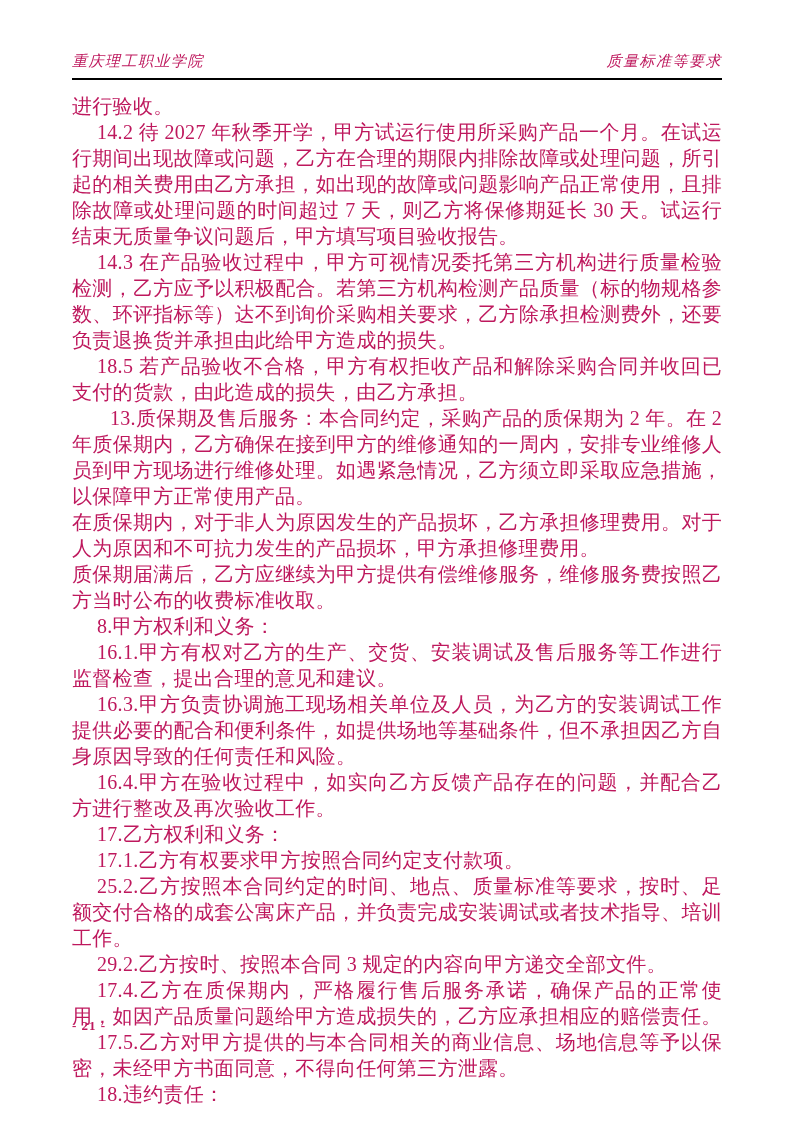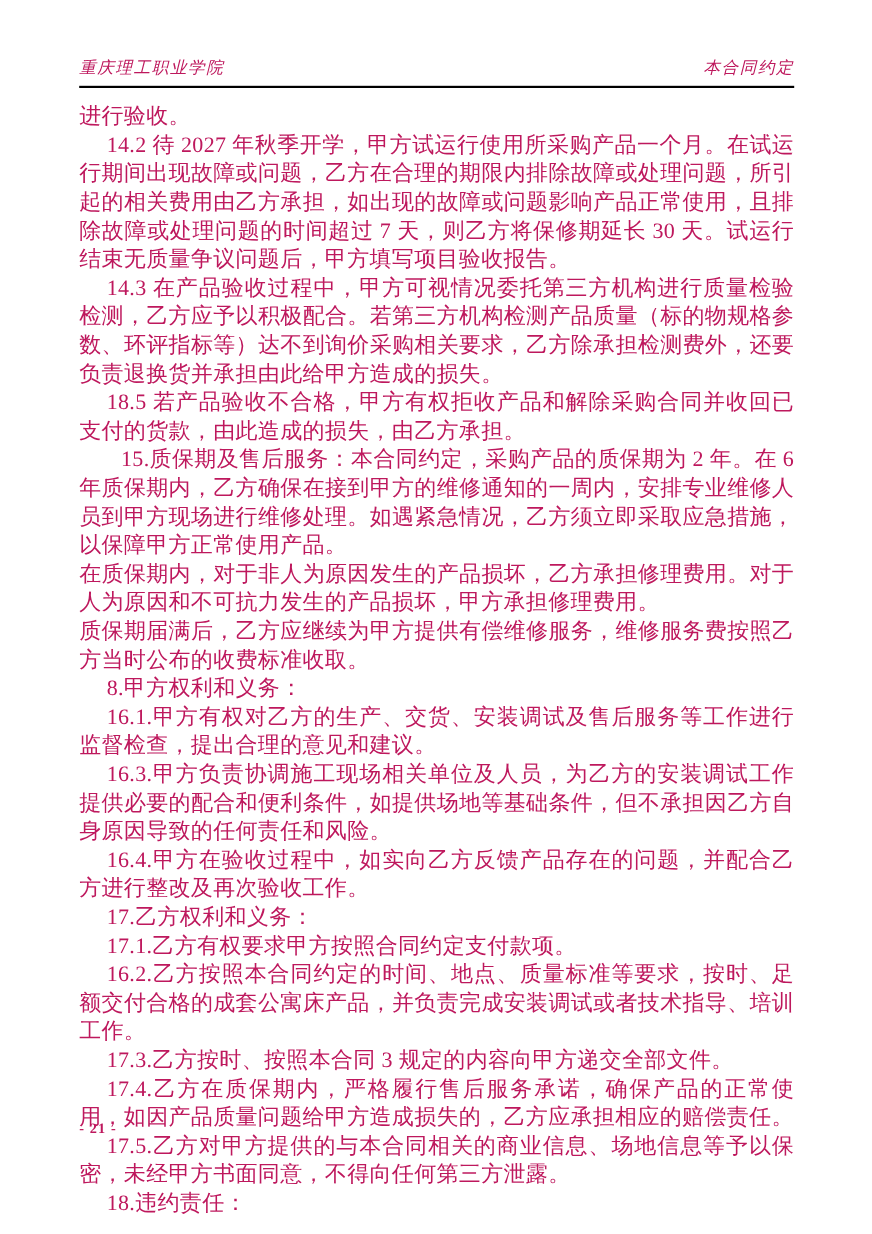--- a/index.html
+++ b/index.html
@@ -54,39 +54,39 @@
     letter-spacing:1px;
   }
 </style>
 </head>
 <body>
 
 <div class="page">
 
   <div class="header">
     <span>重庆理工职业学院</span>
-    <span>本合同约定</span>
+    <span>质量标准等要求</span>
   </div>
 
   <div class="doc-body">
     <p class="para">进行验收。</p>
     <p class="para ind1">14.2 待 2027 年秋季开学，甲方试运行使用所采购产品一个月。在试运行期间出现故障或问题，乙方在合理的期限内排除故障或处理问题，所引起的相关费用由乙方承担，如出现的故障或问题影响产品正常使用，且排除故障或处理问题的时间超过 7 天，则乙方将保修期延长 30 天。试运行结束无质量争议问题后，甲方填写项目验收报告。</p>
     <p class="para ind1">14.3 在产品验收过程中，甲方可视情况委托第三方机构进行质量检验检测，乙方应予以积极配合。若第三方机构检测产品质量（标的物规格参数、环评指标等）达不到询价采购相关要求，乙方除承担检测费外，还要负责退换货并承担由此给甲方造成的损失。</p>
     <p class="para ind1">18.5 若产品验收不合格，甲方有权拒收产品和解除采购合同并收回已支付的货款，由此造成的损失，由乙方承担。</p>
-    <p class="para ind2">15.质保期及售后服务：本合同约定，采购产品的质保期为 2 年。在 6 年质保期内，乙方确保在接到甲方的维修通知的一周内，安排专业维修人员到甲方现场进行维修处理。如遇紧急情况，乙方须立即采取应急措施，以保障甲方正常使用产品。</p>
+    <p class="para ind2">13.质保期及售后服务：本合同约定，采购产品的质保期为 2 年。在 2 年质保期内，乙方确保在接到甲方的维修通知的一周内，安排专业维修人员到甲方现场进行维修处理。如遇紧急情况，乙方须立即采取应急措施，以保障甲方正常使用产品。</p>
     <p class="para">在质保期内，对于非人为原因发生的产品损坏，乙方承担修理费用。对于人为原因和不可抗力发生的产品损坏，甲方承担修理费用。</p>
     <p class="para">质保期届满后，乙方应继续为甲方提供有偿维修服务，维修服务费按照乙方当时公布的收费标准收取。</p>
     <p class="para ind1">8.甲方权利和义务：</p>
     <p class="para ind1">16.1.甲方有权对乙方的生产、交货、安装调试及售后服务等工作进行监督检查，提出合理的意见和建议。</p>
     <p class="para ind1">16.3.甲方负责协调施工现场相关单位及人员，为乙方的安装调试工作提供必要的配合和便利条件，如提供场地等基础条件，但不承担因乙方自身原因导致的任何责任和风险。</p>
     <p class="para ind1">16.4.甲方在验收过程中，如实向乙方反馈产品存在的问题，并配合乙方进行整改及再次验收工作。</p>
     <p class="para ind1">17.乙方权利和义务：</p>
     <p class="para ind1">17.1.乙方有权要求甲方按照合同约定支付款项。</p>
-    <p class="para ind1">16.2.乙方按照本合同约定的时间、地点、质量标准等要求，按时、足额交付合格的成套公寓床产品，并负责完成安装调试或者技术指导、培训工作。</p>
-    <p class="para ind1">17.3.乙方按时、按照本合同 3 规定的内容向甲方递交全部文件。</p>
+    <p class="para ind1">25.2.乙方按照本合同约定的时间、地点、质量标准等要求，按时、足额交付合格的成套公寓床产品，并负责完成安装调试或者技术指导、培训工作。</p>
+    <p class="para ind1">29.2.乙方按时、按照本合同 3 规定的内容向甲方递交全部文件。</p>
     <p class="para ind1">17.4.乙方在质保期内，严格履行售后服务承诺，确保产品的正常使用，如因产品质量问题给甲方造成损失的，乙方应承担相应的赔偿责任。</p>
     <p class="para ind1">17.5.乙方对甲方提供的与本合同相关的商业信息、场地信息等予以保密，未经甲方书面同意，不得向任何第三方泄露。</p>
     <p class="para ind1">18.违约责任：</p>
   </div>
 
   <div class="footer">
     <span>- 21 -</span>
   </div>
 
 </div>

